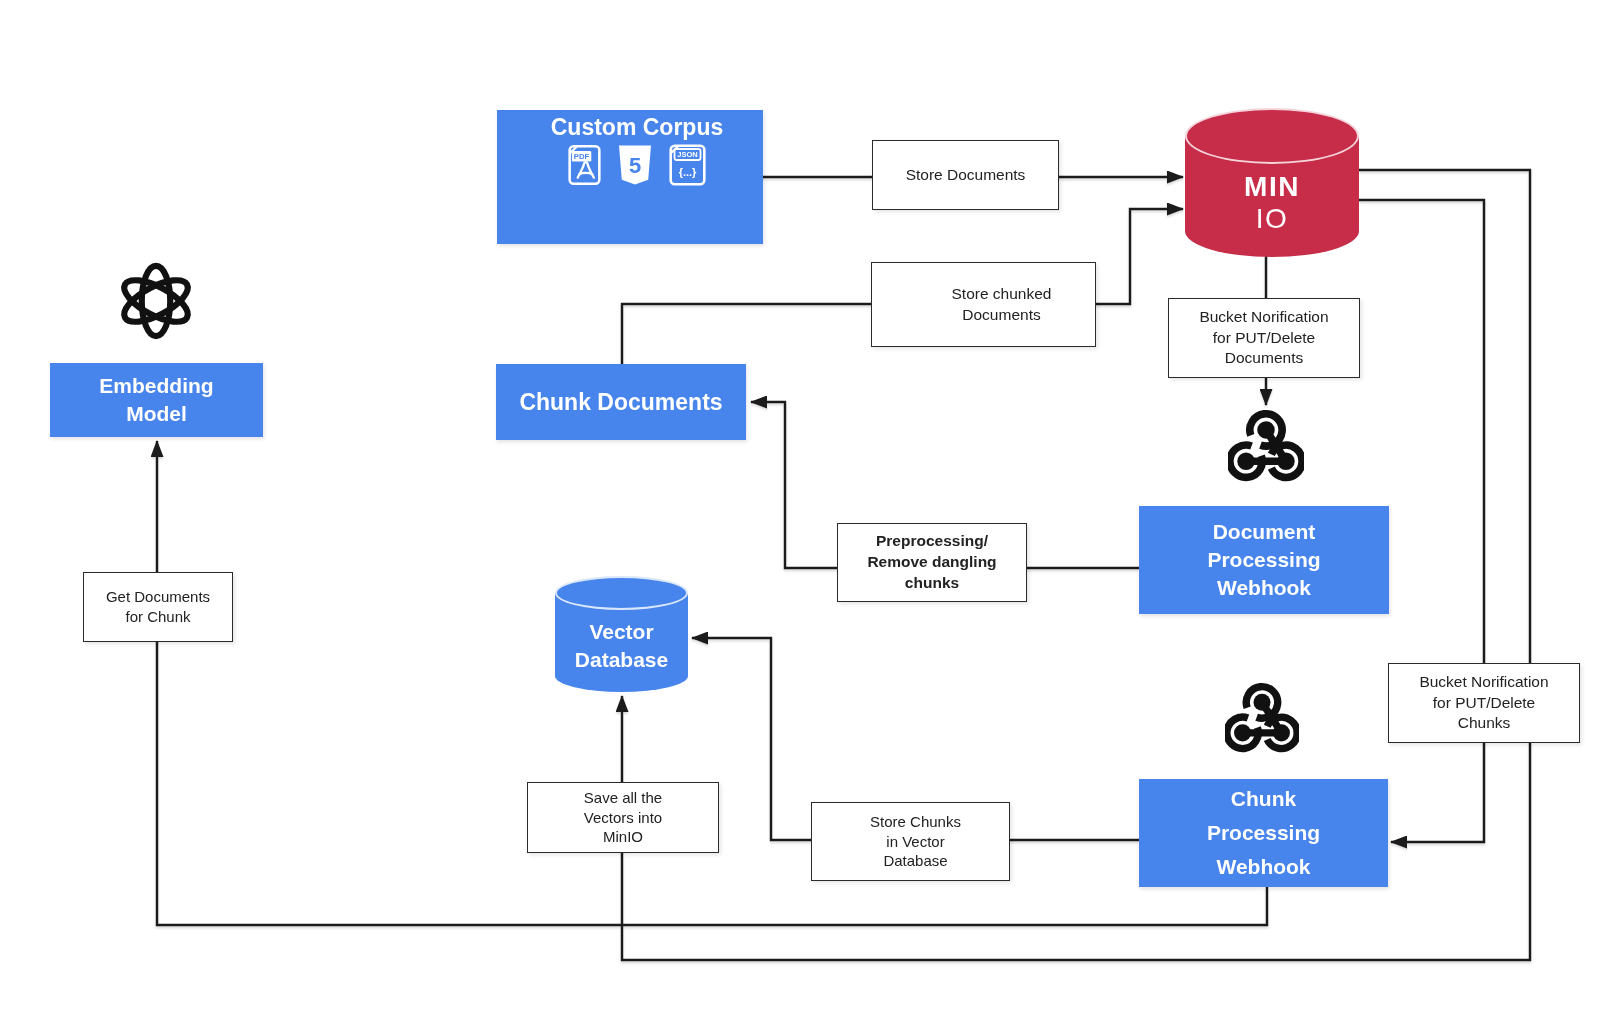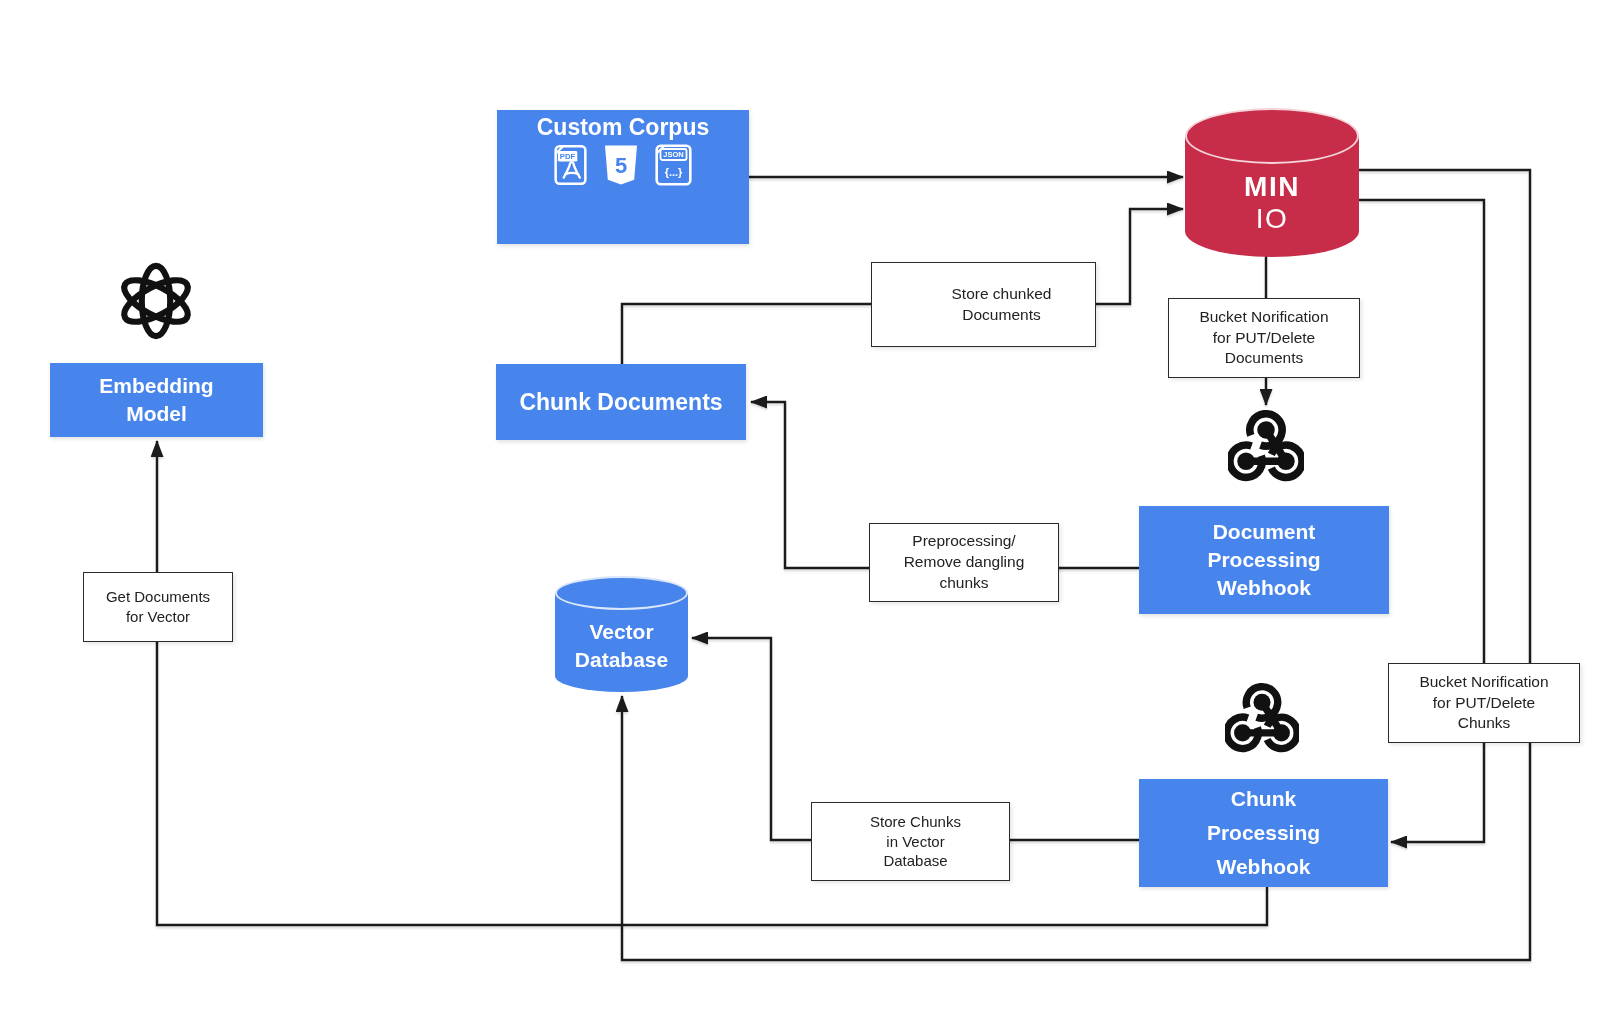--- a/index.html
+++ b/index.html
@@ -63,21 +63,21 @@
       <path d="M 1266 255 V 298"></path>
       <path d="M 1266 376 V 405" marker-end="url(#arw)"></path>
       <path d="M 1139 568 H 785 V 402 H 751" marker-end="url(#arw)"></path>
       <path d="M 1139 840 H 771 V 638 H 692" marker-end="url(#arw)"></path>
       <path d="M 1359 170 H 1530 V 960 H 622 V 696" marker-end="url(#arw)"></path>
       <path d="M 1359 200 H 1484 V 842 H 1391" marker-end="url(#arw)"></path>
       <path d="M 1267 887 V 925 H 157 V 441" marker-end="url(#arw)"></path>
     </g>
   </svg>
 
-  <div class="bluebox" style="left:497px;top:110px;width:252px;height:134px;justify-content:flex-start;">
+  <div class="bluebox" style="left:497px;top:110px;width:252px;height:134px;justify-content:flex-start;padding-left:14px;">
     <div class="corpus-title">Custom Corpus</div>
     <div class="corpus-icons">
       <svg width="33" height="42" viewBox="0 0 34 42">
         <rect x="1.7" y="1.7" width="30.6" height="38.6" rx="4" fill="none" stroke="#fff" stroke-width="2.6"></rect>
         <path d="M2 9 L9.5 1.7" stroke="#fff" stroke-width="2.2" fill="none"></path>
         <rect x="4" y="6.5" width="20" height="11" rx="1.5" fill="#fff"></rect>
         <text x="14" y="15.2" font-size="8" font-weight="bold" fill="#4785EC" text-anchor="middle" font-family="Liberation Sans, sans-serif">PDF</text>
         <path d="M 10,34 C 13,28.5 15.4,24.5 16.4,20 C 17,17.4 19.6,17.4 20.2,20 C 21.2,24.5 23.6,28.5 26.6,34" stroke="#fff" stroke-width="2.4" fill="none" stroke-linecap="round"></path>
         <path d="M 11.5,30.5 C 16,28.8 21,28.8 25.2,30.5" stroke="#fff" stroke-width="2.2" fill="none" stroke-linecap="round"></path>
       </svg>
@@ -88,20 +88,23 @@
       <svg width="37" height="42" viewBox="0 0 37 42">
         <rect x="1.7" y="1.7" width="33.6" height="38.6" rx="4" fill="none" stroke="#fff" stroke-width="2.6"></rect>
         <path d="M2 9 L9.5 1.7" stroke="#fff" stroke-width="2.2" fill="none"></path>
         <rect x="5.5" y="5" width="26" height="11" rx="2" fill="none" stroke="#fff" stroke-width="1.8"></rect>
         <text x="18.5" y="13.4" font-size="7.5" font-weight="bold" fill="#fff" text-anchor="middle" font-family="Liberation Sans, sans-serif">JSON</text>
         <text x="18.5" y="32" font-size="11" font-weight="bold" fill="#fff" text-anchor="middle" font-family="Liberation Sans, sans-serif">{...}</text>
       </svg>
     </div>
   </div>
 
+  <div class="wbox" style="left:872px;top:140px;width:185px;height:68px;">
+    <span class="wline">Store Documents</span>
+  </div>
 
   <div class="cylinder" id="minio-cylinder" style="left:1185px;top:108px;width:174px;height:149px;">
     <div class="cyl-body"></div>
     <div class="cyl-top"></div>
     <div class="cyl-label">
       <span class="brand-bold">MIN</span>
         <span class="brand-light">IO</span>
     </div>
   </div>
 
@@ -134,53 +137,58 @@
   <div class="bluebox" style="left:1139px;top:506px;width:250px;height:108px;font-size:21px;">
     <span class="bline">Document</span>
     <span class="bline">Processing</span>
     <span class="bline">Webhook</span>
   </div>
 
   <div class="bluebox" style="left:496px;top:364px;width:250px;height:76px;font-size:23px;">
     <span class="bline">Chunk Documents</span>
   </div>
 
-  <div class="wbox" style="left:869px;top:523px;width:188px;height:77px;">
+  <div class="wbox" style="left:837px;top:523px;width:188px;height:77px;font-weight:bold;">
     <span class="wline">Preprocessing/</span>
     <span class="wline">Remove dangling</span>
     <span class="wline">chunks</span>
   </div>
 
   <svg class="icon" style="left:118px;top:257px;" width="76" height="88" viewBox="0 0 80 92">
     <g stroke="#111" stroke-width="6.5" fill="none">
       <ellipse cx="40" cy="46" rx="15" ry="37"></ellipse>
       <ellipse cx="40" cy="46" rx="15" ry="37" transform="rotate(62 40 46)"></ellipse>
       <ellipse cx="40" cy="46" rx="15" ry="37" transform="rotate(-62 40 46)"></ellipse>
     </g>
   </svg>
 
   <div class="bluebox" style="left:50px;top:363px;width:213px;height:74px;font-size:21px;">
     <span class="bline">Embedding</span>
     <span class="bline">Model</span>
   </div>
 
   <div class="wbox" style="left:83px;top:572px;width:148px;height:68px;font-size:15px;">
     <span class="wline">Get Documents</span>
-    <span class="wline">for Vector</span>
+    <span class="wline">for Chunk</span>
   </div>
 
   <div class="cylinder" id="vector-cylinder" style="left:555px;top:576px;width:133px;height:116px;">
     <div class="cyl-body"></div>
     <div class="cyl-top"></div>
     <div class="cyl-label">
       <span>Vector</span>
       <span>Database</span>
     </div>
   </div>
 
+  <div class="wbox" style="left:527px;top:782px;width:190px;height:69px;font-size:15px;line-height:1.3;">
+    <span class="wline">Save all the</span>
+    <span class="wline">Vectors into</span>
+    <span class="wline">MinIO</span>
+  </div>
 
   <div class="wbox" style="left:811px;top:802px;width:187px;height:77px;font-size:15px;line-height:1.3;padding-left:10px;">
     <span class="wline">Store Chunks</span>
     <span class="wline">in Vector</span>
     <span class="wline">Database</span>
   </div>
 
   <svg class="icon" style="left:1225px;top:682px;" width="74" height="74" viewBox="0 0 80 80">
     <g stroke="#111" stroke-width="8" fill="none">
       <path d="M 24.0 27.8 A 17 17 0 1 1 34.2 38.0"></path>

